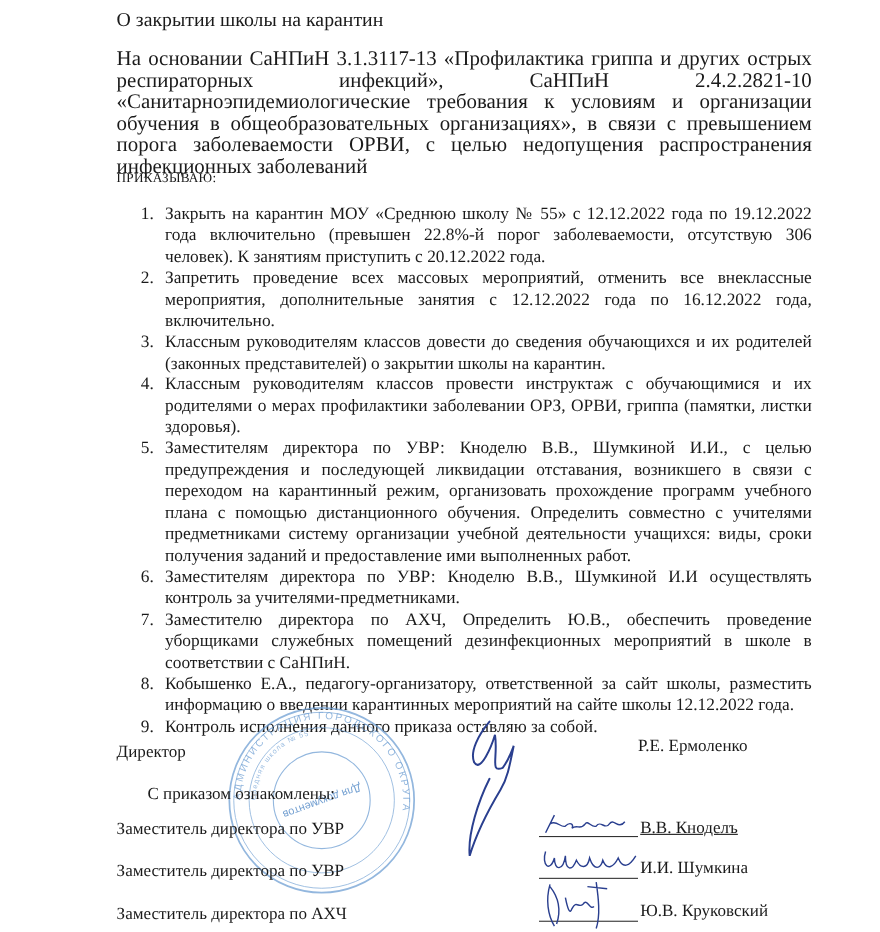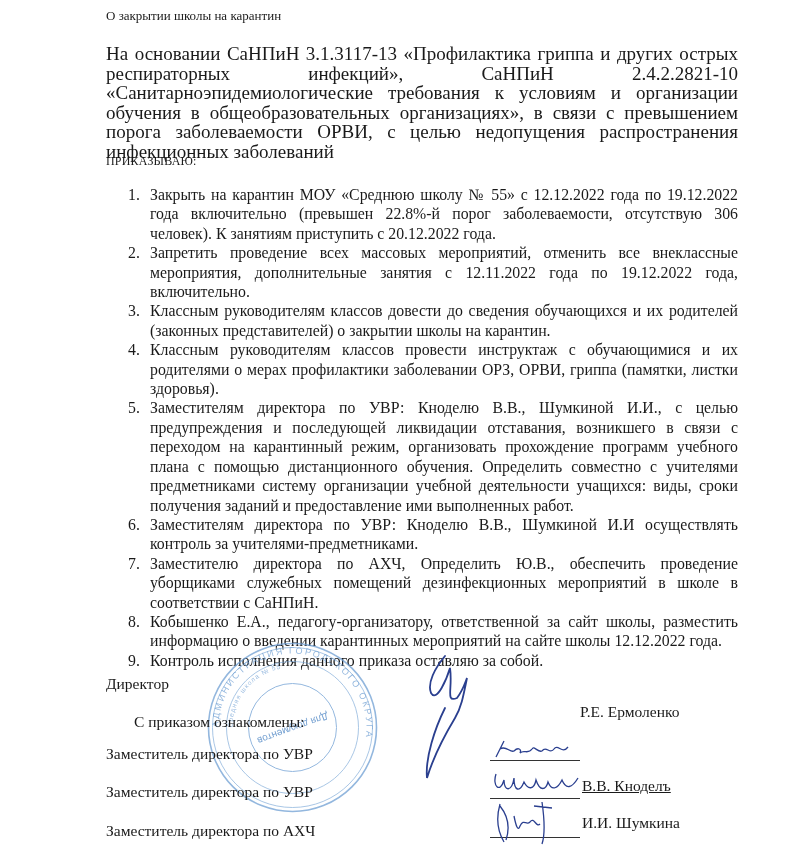--- a/index.html
+++ b/index.html
@@ -2,52 +2,52 @@
 <html><head>
 <meta charset="utf-8">
 <style>
   html, body { margin: 0; padding: 0; background: #ffffff; }
   body {
     width: 800px; height: 847px; position: relative; overflow: hidden;
     font-family: "Liberation Serif", serif; color: #1a1a1a;
     font-size: 16px;
   }
   .page { position: absolute; left: 0; top: 0; width: 800px; height: 847px; }
-  .title { position: absolute; left: 106px; top: 8px; font-size: 13px; font-family: Liberation Serif, serif; }
+  .title { position: absolute; left: 106px; top: 8px; font-size: 18px; font-family: Liberation Serif, serif; }
   .preamble {
     position: absolute; left: 106px; top: 44px; width: 632px;
     line-height: 19.5px; text-align: justify; font-size: 19px;
   }
   .order-word { position: absolute; left: 106px; top: 154px; font-size: 12px; letter-spacing: 0.2px; }
   .items {
     position: absolute; left: 128px; top: 185px; width: 610px;
     margin: 0; padding: 0; list-style: none;
   }
   .item { position: relative; padding-left: 22px; line-height: 19.4px; text-align: justify; font-size: 15.8px; }
   .item-num { position: absolute; left: 0; top: 0; }
   .sign-row { position: absolute; left: 106px; font-size: 15.5px; }
-  .sign-name { position: absolute; font-size: 15.5px; margin-top: 33px; }
+  .sign-name { position: absolute; font-size: 15.5px; }
   .sign-line { position: absolute; height: 0; border-top: 1px solid #333; }
   .stamp { position: absolute; left: 205px; top: 640px; width: 175px; height: 175px; pointer-events: none; }
   .sig { position: absolute; pointer-events: none; }
 </style>
 </head>
 <body>
 
 <div class="page">
 
   <div class="title">О закрытии школы на карантин</div>
 
   <div class="preamble">На основании СаНПиН 3.1.3117-13 «Профилактика гриппа и других острых респираторных инфекций», СаНПиН 2.4.2.2821-10 «Санитарноэпидемиологические требования к условиям и организации обучения в общеобразовательных организациях», в связи с превышением порога заболеваемости ОРВИ, с целью недопущения распространения инфекционных заболеваний</div>
 
   <div class="order-word">ПРИКАЗЫВАЮ:</div>
 
   <ol class="items">
     <li class="item"><span class="item-num">1.</span><span>Закрыть на карантин МОУ «Среднюю школу № 55» с 12.12.2022 года по 19.12.2022 года включительно (превышен 22.8%-й порог заболеваемости, отсутствую 306 человек). К занятиям приступить с 20.12.2022 года.</span></li>
-    <li class="item"><span class="item-num">2.</span><span>Запретить проведение всех массовых мероприятий, отменить все внеклассные мероприятия, дополнительные занятия с 12.11.2022 года по 19.12.2022 года, включительно.</span></li>
+    <li class="item"><span class="item-num">2.</span><span>Запретить проведение всех массовых мероприятий, отменить все внеклассные мероприятия, дополнительные занятия с 12.12.2022 года по 16.12.2022 года, включительно.</span></li>
     <li class="item"><span class="item-num">3.</span><span>Классным руководителям классов довести до сведения обучающихся и их родителей (законных представителей) о закрытии школы на карантин.</span></li>
     <li class="item"><span class="item-num">4.</span><span>Классным руководителям классов провести инструктаж с обучающимися и их родителями о мерах профилактики заболевании ОРЗ, ОРВИ, гриппа (памятки, листки здоровья).</span></li>
     <li class="item"><span class="item-num">5.</span><span>Заместителям директора по УВР: Кноделю В.В., Шумкиной И.И., с целью предупреждения и последующей ликвидации отставания, возникшего в связи с переходом на карантинный режим, организовать прохождение программ учебного плана с помощью дистанционного обучения. Определить совместно с учителями предметниками систему организации учебной деятельности учащихся: виды, сроки получения заданий и предоставление ими выполненных работ.</span></li>
     <li class="item"><span class="item-num">6.</span><span>Заместителям директора по УВР: Кноделю В.В., Шумкиной И.И осуществлять контроль за учителями-предметниками.</span></li>
     <li class="item"><span class="item-num">7.</span><span>Заместителю директора по АХЧ, Определить Ю.В., обеспечить проведение уборщиками служебных помещений дезинфекционных мероприятий в школе в соответствии с СаНПиН.</span></li>
     <li class="item"><span class="item-num">8.</span><span>Кобышенко Е.А., педагогу-организатору, ответственной за сайт школы, разместить информацию о введении карантинных мероприятий на сайте школы 12.12.2022 года.</span></li>
     <li class="item"><span class="item-num">9.</span><span>Контроль исполнения данного приказа оставляю за собой.</span></li>
   </ol>
 
   <svg class="stamp" viewBox="0 0 175 175">

